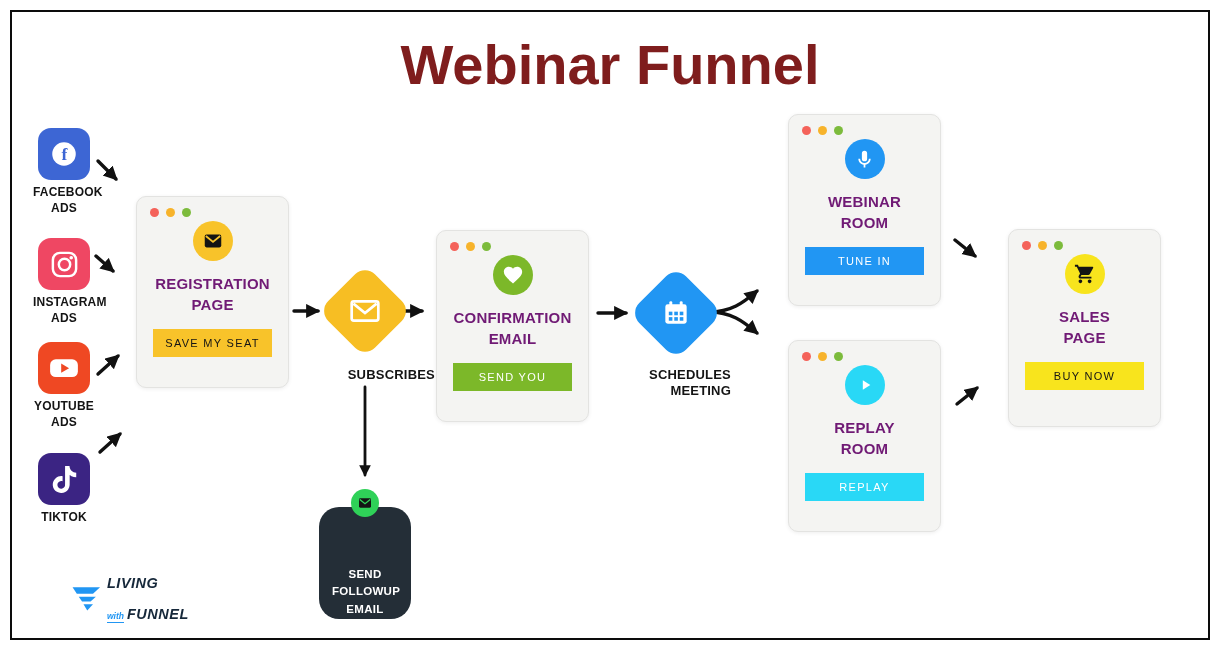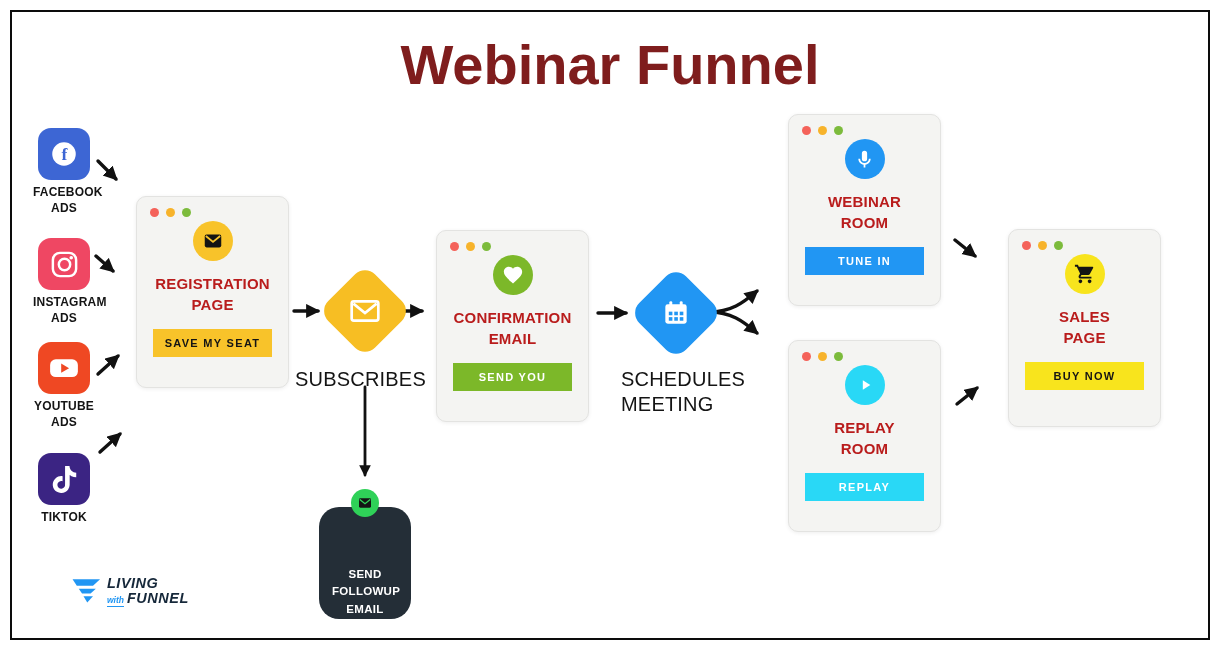--- a/index.html
+++ b/index.html
@@ -35,59 +35,59 @@
   .dots { position:absolute; top:11px; left:13px; display:flex; gap:7px; }
   .dot { width:9px; height:9px; border-radius:50%; }
   .dot-r { background:#F4625A; } .dot-y { background:#F7B32B; } .dot-g { background:#7CBB3C; }
   .card-icon { position:absolute; top:24px; left:50%; transform:translateX(-50%);
                width:40px; height:40px; border-radius:50%;
                display:flex; align-items:center; justify-content:center; }
   .ic-gold { background:#F8C32A; } .ic-green { background:#7CB829; }
   .ic-blue { background:#2196F3; } .ic-cyan { background:#29D8F6; }
   .ic-yellow { background:#F8E41D; }
   .card-title { position:absolute; top:76px; left:0; right:0; margin:0 auto;
-                text-align:center; font-size:15px; font-weight:bold; color:#b91c1c;
+                text-align:center; font-size:15px; font-weight:bold; color:#701a75;
                 line-height:1.4; letter-spacing:.2px; }
   .w130 { max-width:130px; } .w92 { max-width:92px; } .w62 { max-width:62px; }
   .card-btn { position:absolute; left:16px; right:16px; top:132px; height:28px;
               display:flex; align-items:center; justify-content:center;
-              font-size:11px; font-weight:bold; letter-spacing:1.3px; border:none;
+              font-size:11px; font-weight:normal; letter-spacing:1.3px; border:none;
               font-family:"Liberation Sans", sans-serif; cursor:pointer; }
   .btn-gold { background:#F8C32A; color:#141414; }
   .btn-green { background:#7CB829; color:#fff; }
   .btn-blue { background:#2196F3; color:#fff; }
   .btn-cyan { background:#29D8F6; color:#fff; }
   .btn-yellow { background:#F8E41D; color:#141414; }
 
   
   .diamond { position:absolute; width:66px; height:66px; border-radius:14px;
              transform:rotate(45deg); display:flex; align-items:center; justify-content:center; }
   .dia-sub { left:332px; top:278px; background:#F7BE23; }
   .dia-sch { left:643px; top:280px; background:#2196F3; }
   .diamond .unrot { transform:rotate(-45deg); display:flex; }
-  .dia-label { position:absolute; text-align:left; font-size:20px; font-weight:normal;
+  .dia-label { position:absolute; text-align:right; font-size:13px; font-weight:bold;
                color:#141414; line-height:1.25; letter-spacing:.2px; }
   .lbl-sub { left:295px; top:367px; width:140px; }
   .lbl-sch { left:621px; top:367px; width:110px; }
 
   
   .followup { position:absolute; left:319px; top:507px; width:92px; height:112px;
               background:#242E37; border-radius:20px; display:flex; align-items:flex-end;
               justify-content:center; padding-top:8px; }
   .followup-label { max-width:66px; text-align:center; color:#fff; font-size:11.5px;
                     font-weight:bold; line-height:1.55; letter-spacing:.3px; }
   .followup-badge { position:absolute; left:351px; top:489px; width:28px; height:28px;
                     border-radius:50%; background:#2FD158; display:flex;
                     align-items:center; justify-content:center; }
 
   .arrows { position:absolute; left:0; top:0; pointer-events:none; }
 
   
   .logo { position:absolute; left:64px; top:576px; display:flex; align-items:center; gap:5px; }
-  .logo-text { display:flex; flex-direction:column; line-height:1.05; }
+  .logo-text { display:flex; flex-direction:column; line-height:1.05;gap:16px; }
   .logo-l1 { font-size:14.5px; font-weight:bold; font-style:italic; color:#16283a;
              letter-spacing:.5px; }
   .logo-l2 { display:flex; align-items:baseline; gap:3px; }
   .logo-with { font-size:8.5px; font-style:italic; font-weight:bold; color:#2196F3;
                border-bottom:1.5px solid #2196F3; padding-bottom:1px; }
   .logo-funnel { font-size:14.5px; font-weight:bold; font-style:italic; color:#16283a;
                  letter-spacing:.5px; }
 </style>
 </head>
 <body>

